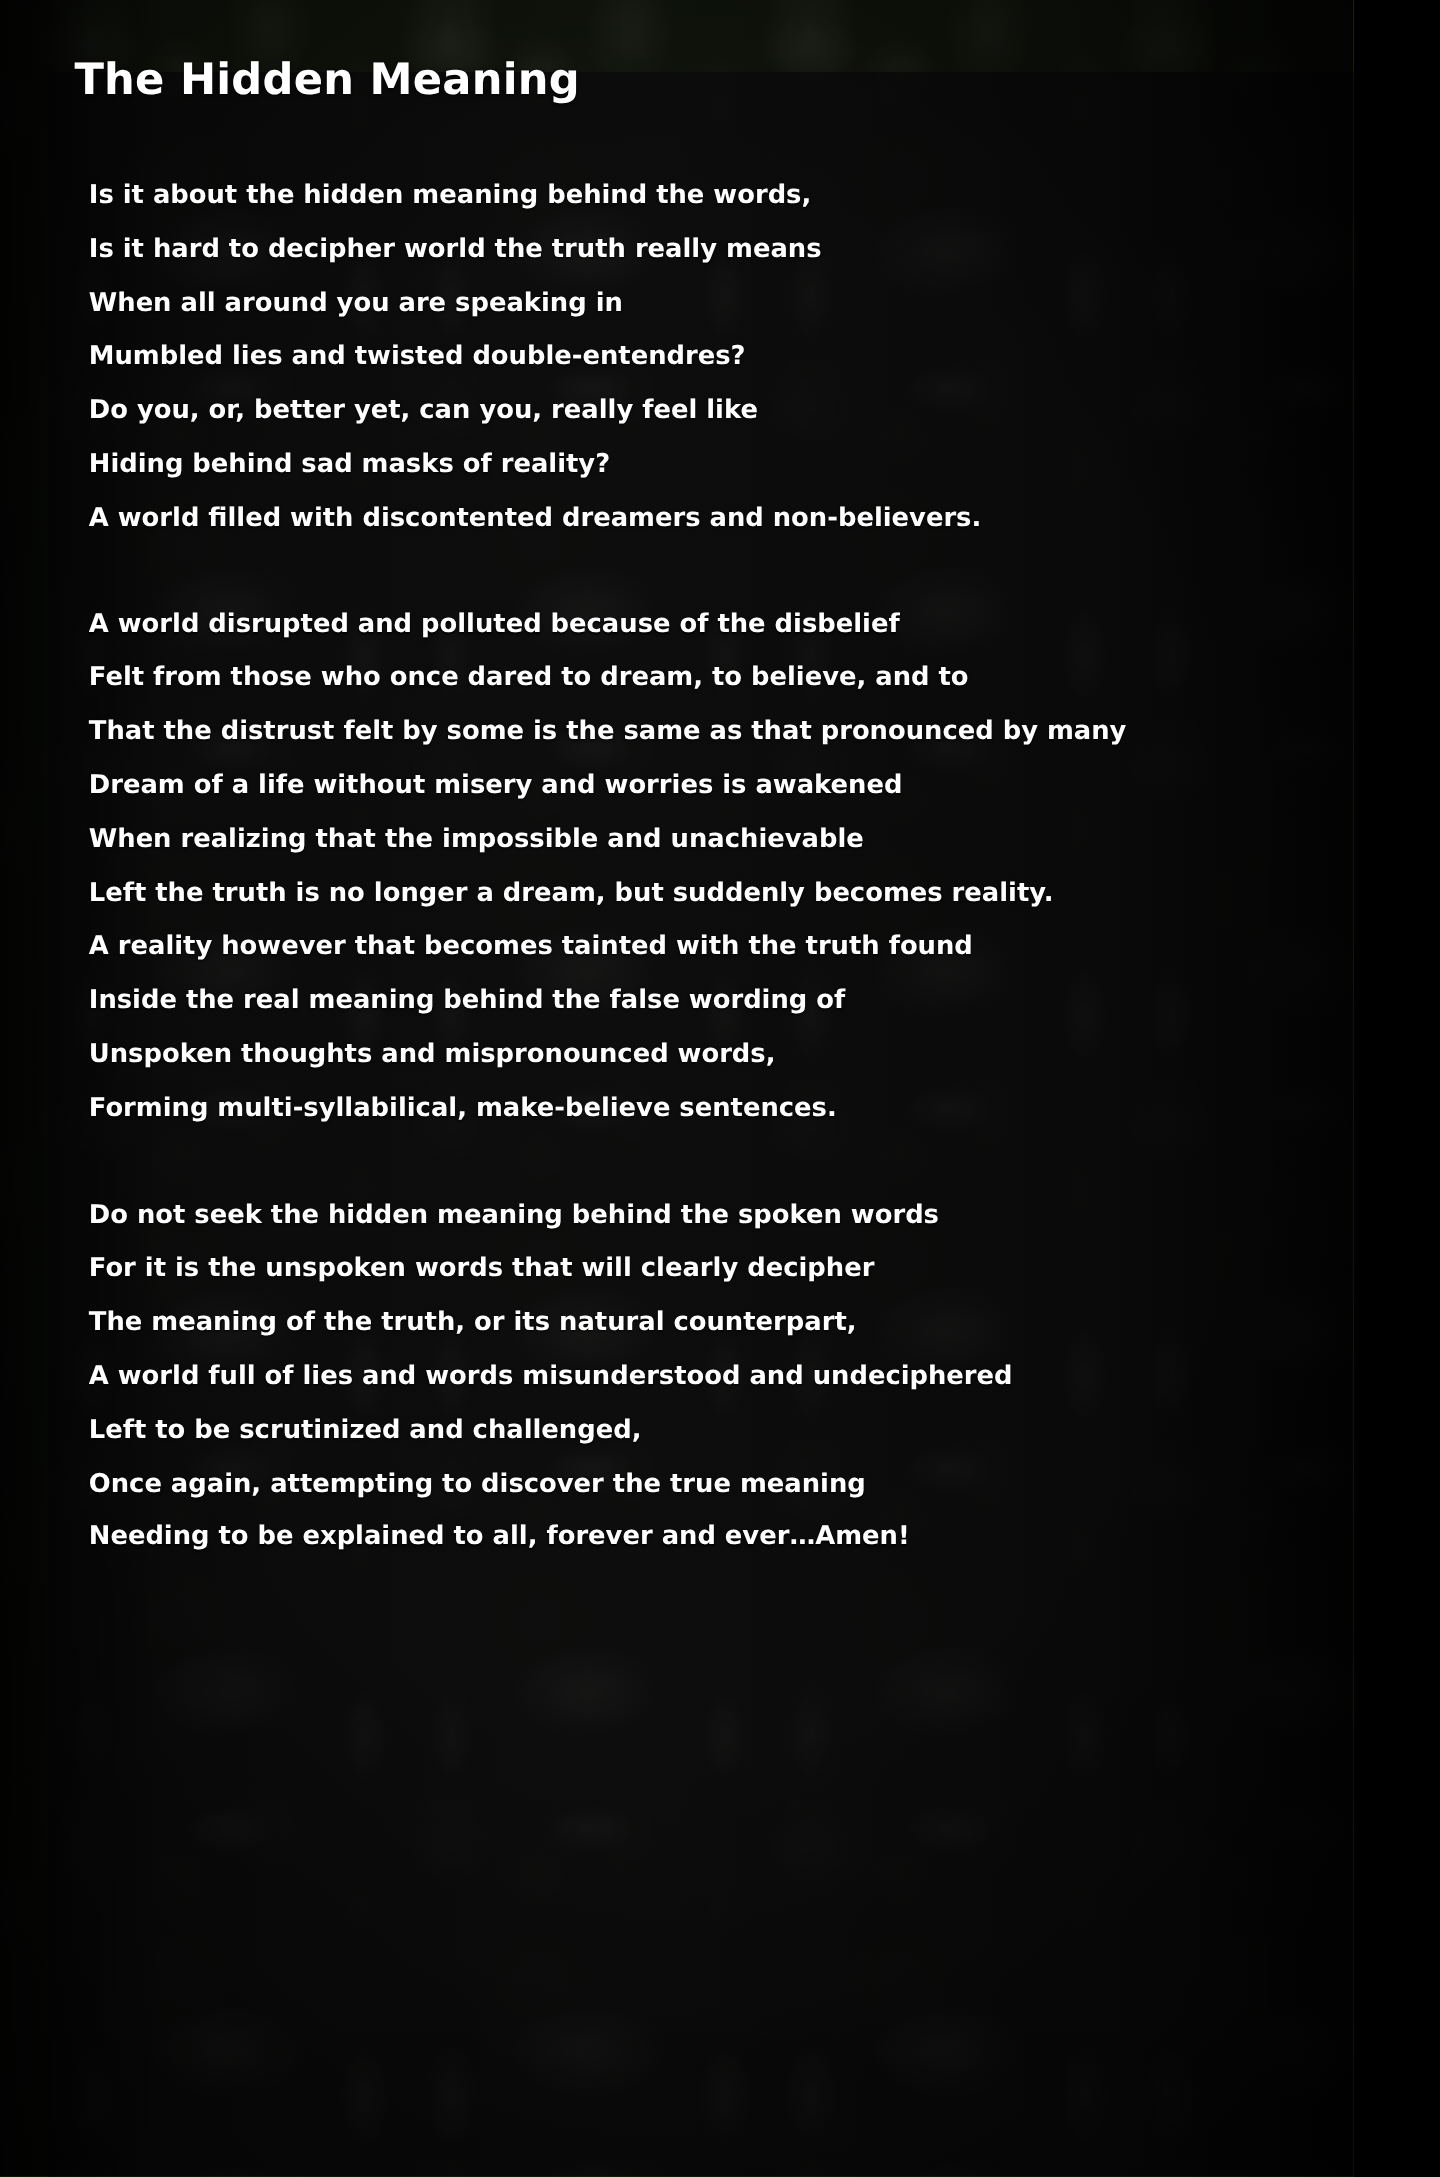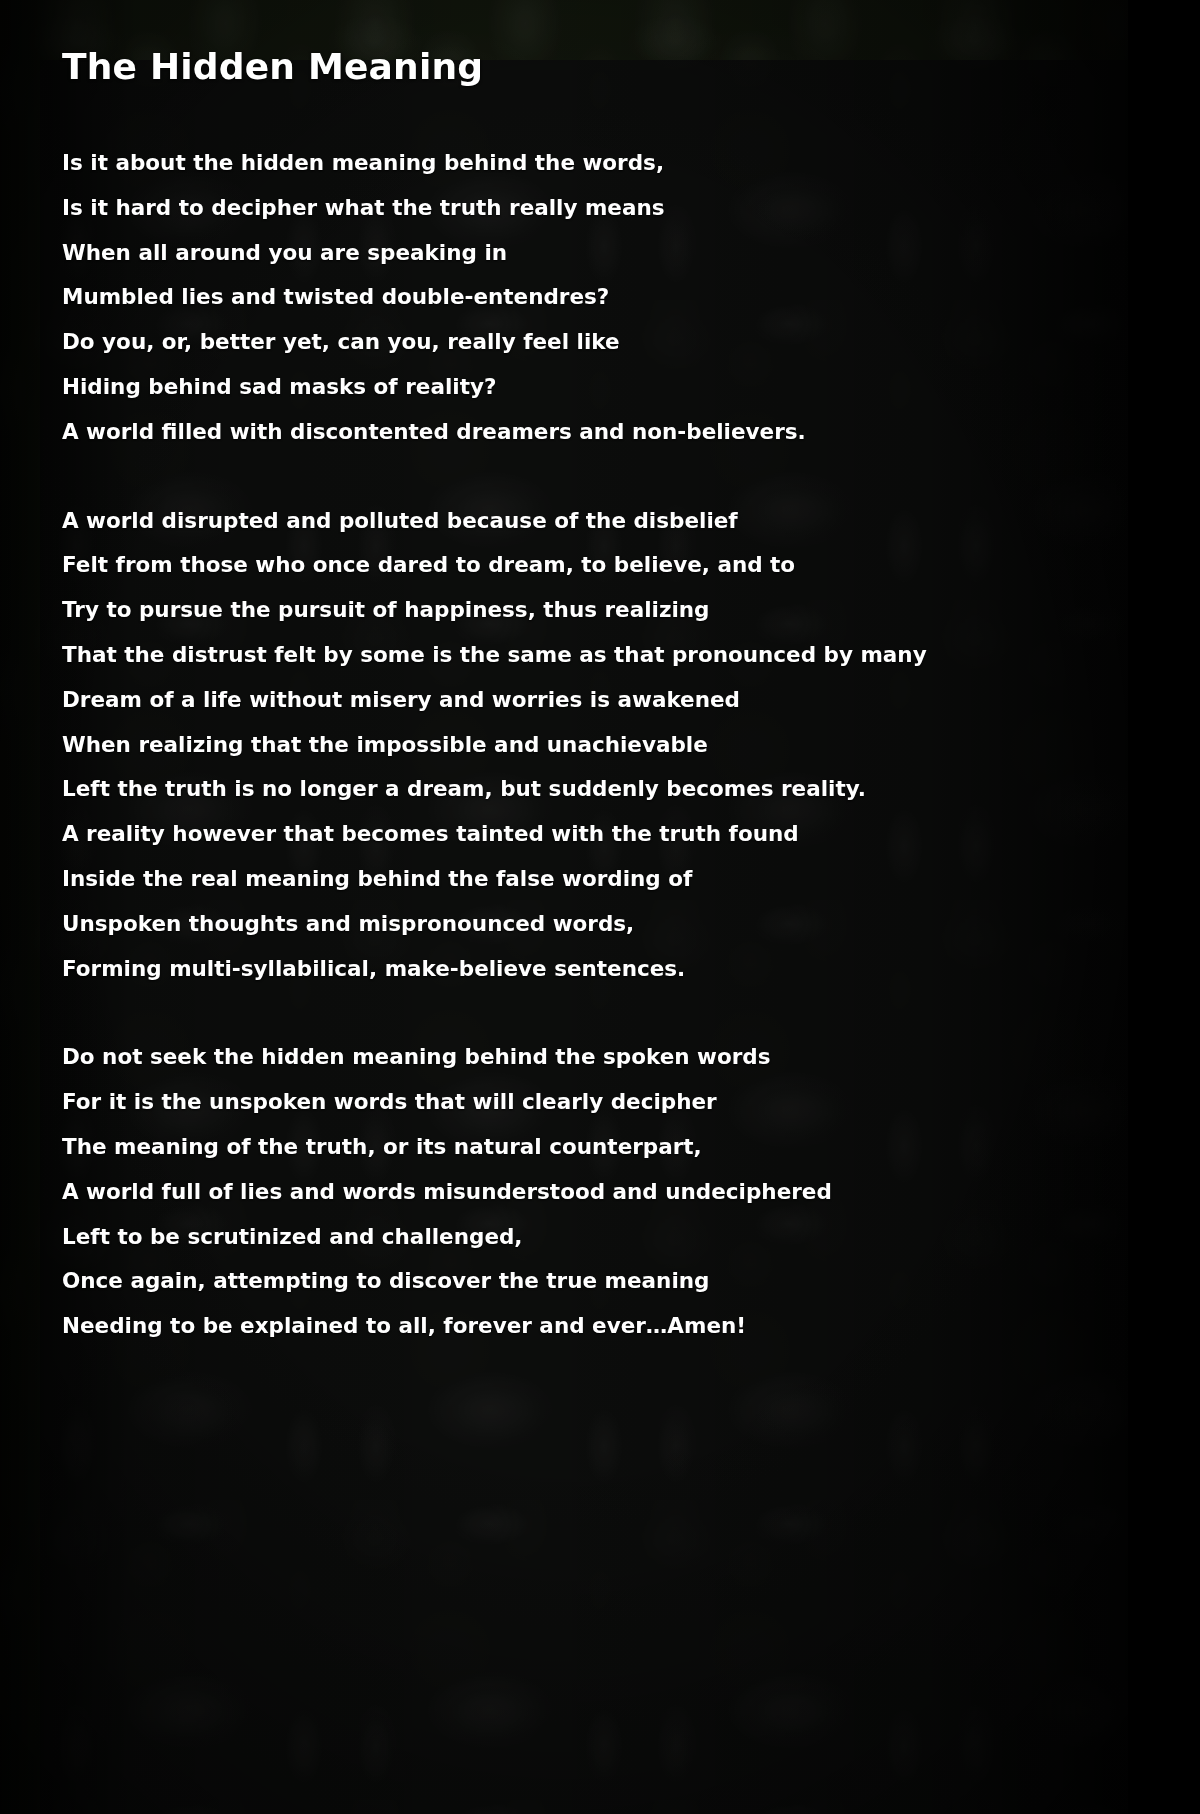--- a/index.html
+++ b/index.html
@@ -72,20 +72,21 @@
     color: #ffffff;
     font-size: 36px;
     font-weight: bold;
     letter-spacing: 0.2px;
     margin: 12px 0 0 0;
     text-shadow: 0 1px 3px rgba(0,0,0,0.9);
   }
 
   .poem-body {
     margin-top: 54px;
+    margin-left: 12px;
   }
 
   .stanza {
     margin-bottom: 44px;
   }
   .stanza:last-child {
     margin-bottom: 0;
   }
 
   .line {
@@ -114,32 +115,31 @@
   <div class="bg-layer"></div>
   <div class="bg-layer two"></div>
   <div class="bg-vignette"></div>
 
   <div class="content">
     <h1 class="poem-title">The Hidden Meaning</h1>
 
     <div class="poem-body">
       <div class="stanza">
         <div class="line">Is it about the hidden meaning behind the words,</div>
-        <div class="line">Is it hard to decipher what the truth really means</div>
+        <div class="line">Is it hard to decipher world the truth really means</div>
         <div class="line">When all around you are speaking in</div>
         <div class="line">Mumbled lies and twisted double-entendres?</div>
         <div class="line">Do you, or, better yet, can you, really feel like</div>
         <div class="line">Hiding behind sad masks of reality?</div>
         <div class="line">A world filled with discontented dreamers and non-believers.</div>
       </div>
 
       <div class="stanza">
         <div class="line">A world disrupted and polluted because of the disbelief</div>
         <div class="line">Felt from those who once dared to dream, to believe, and to</div>
-        <div class="line">Try to pursue the pursuit of happiness, thus realizing</div>
         <div class="line">That the distrust felt by some is the same as that pronounced by many</div>
         <div class="line">Dream of a life without misery and worries is awakened</div>
         <div class="line">When realizing that the impossible and unachievable</div>
         <div class="line">Left the truth is no longer a dream, but suddenly becomes reality.</div>
         <div class="line">A reality however that becomes tainted with the truth found</div>
         <div class="line">Inside the real meaning behind the false wording of</div>
         <div class="line">Unspoken thoughts and mispronounced words,</div>
         <div class="line">Forming multi-syllabilical, make-believe sentences.</div>
       </div>
 

